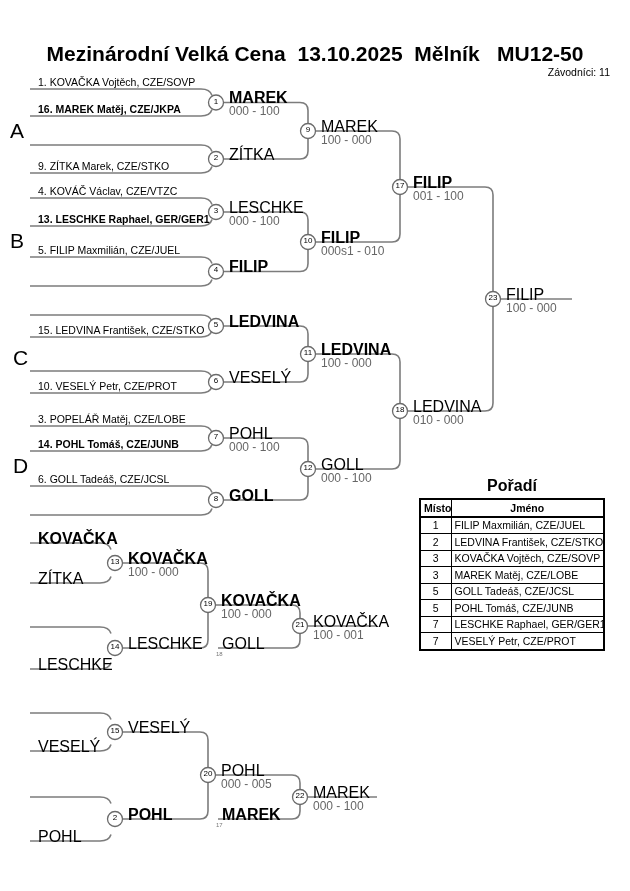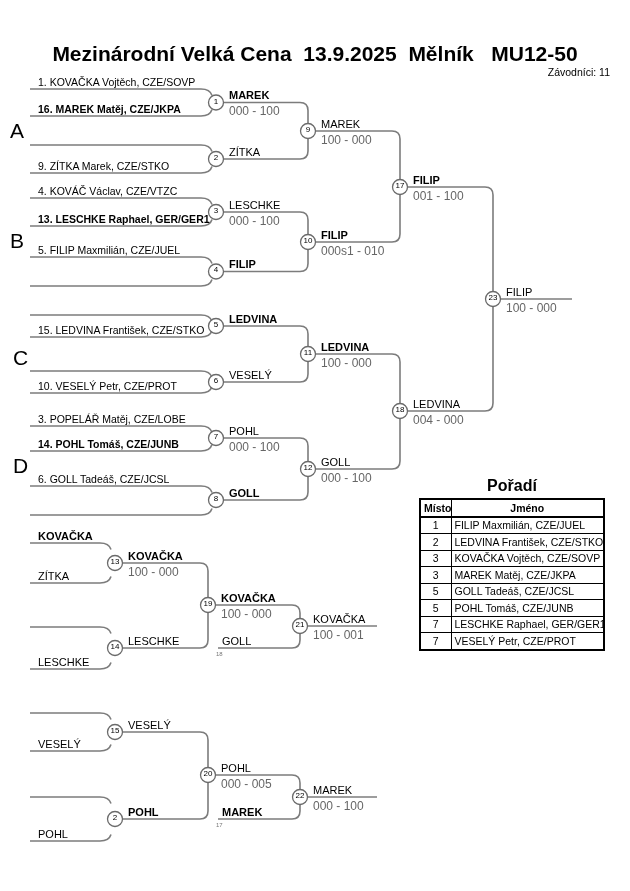--- a/index.html
+++ b/index.html
@@ -3,21 +3,21 @@
 <meta charset="utf-8">
 <style>
   html,body{margin:0;padding:0;background:#fff;}
   .page{position:relative;width:630px;height:891px;background:#fff;
         font-family:"Liberation Sans",sans-serif;overflow:hidden;color:#000;}
   .lbl{position:absolute;white-space:nowrap;line-height:1;color:#000;}
   .title{left:0;right:0;top:43px;text-align:center;font-size:21px;font-weight:bold;white-space:pre;}
   .entrants{right:20px;top:67px;font-size:10.5px;}
   .grp{font-size:21px;}
   .seed{font-size:10.5px;}
-  .w{font-size:11px;}
+  .w{font-size:16px;}
   .b{font-weight:bold;}
   .sc{font-size:12px;color:#666;}
   .mn{font-size:8px;width:16px;text-align:center;}
   .ref{font-size:6px;color:#777;}
   svg.lines{position:absolute;left:0;top:0;}
   svg.lines path{fill:none;stroke:#7c7c7c;stroke-width:1.6;}
   svg.lines circle{fill:#fff;stroke:#6a6a6a;stroke-width:1.3;}
   .standings-title{left:419px;top:478px;width:186px;text-align:center;font-size:16px;font-weight:bold;}
   table.standings{position:absolute;left:419px;top:498px;width:186px;border-collapse:collapse;
         table-layout:fixed;border:2px solid #000;}
@@ -108,21 +108,21 @@
         <circle cx="115" cy="648" r="7.5"></circle>
       <circle cx="208" cy="605" r="7.5"></circle>
         <circle cx="300" cy="626" r="7.5"></circle>
       <circle cx="115" cy="732" r="7.5"></circle>
         <circle cx="115" cy="819" r="7.5"></circle>
       <circle cx="208" cy="775" r="7.5"></circle>
         <circle cx="300" cy="797" r="7.5"></circle>
     </g>
   </svg>
 
-  <div class="lbl title">Mezinárodní Velká Cena  13.9.2025  Mělník   MU12-50</div>
+  <div class="lbl title">Mezinárodní Velká Cena  13.10.2025  Mělník   MU12-50</div>
   <div class="lbl entrants">Závodníci: 11</div>
 
   <div class="lbl grp" style="left:10px;top:120px">A</div>
   <div class="lbl grp" style="left:10px;top:230px">B</div>
   <div class="lbl grp" style="left:13px;top:347px">C</div>
   <div class="lbl grp" style="left:13px;top:455px">D</div>
 
   <div class="lbl seed" style="left:38px;top:77px">1. KOVAČKA Vojtěch, CZE/SOVP</div>
   <div class="lbl seed b" style="left:38px;top:104px">16. MAREK Matěj, CZE/JKPA</div>
   <div class="lbl seed" style="left:38px;top:161px">9. ZÍTKA Marek, CZE/STKO</div>
@@ -184,21 +184,21 @@
   <div class="lbl w" style="left:313px;top:785px">MAREK</div>
 
   <div class="lbl sc" style="left:229px;top:105px">000 - 100</div>
   <div class="lbl sc" style="left:229px;top:215px">000 - 100</div>
   <div class="lbl sc" style="left:229px;top:441px">000 - 100</div>
   <div class="lbl sc" style="left:321px;top:134px">100 - 000</div>
   <div class="lbl sc" style="left:321px;top:245px">000s1 - 010</div>
   <div class="lbl sc" style="left:321px;top:357px">100 - 000</div>
   <div class="lbl sc" style="left:321px;top:472px">000 - 100</div>
   <div class="lbl sc" style="left:413px;top:190px">001 - 100</div>
-  <div class="lbl sc" style="left:413px;top:414px">004 - 000</div>
+  <div class="lbl sc" style="left:413px;top:414px">010 - 000</div>
   <div class="lbl sc" style="left:506px;top:302px">100 - 000</div>
   <div class="lbl sc" style="left:128px;top:566px">100 - 000</div>
   <div class="lbl sc" style="left:221px;top:608px">100 - 000</div>
   <div class="lbl sc" style="left:313px;top:629px">100 - 001</div>
   <div class="lbl sc" style="left:221px;top:778px">000 - 005</div>
   <div class="lbl sc" style="left:313px;top:800px">000 - 100</div>
 
   <div class="lbl w b" style="left:38px;top:531px">KOVAČKA</div>
   <div class="lbl w" style="left:38px;top:571px">ZÍTKA</div>
   <div class="lbl w" style="left:38px;top:657px">LESCHKE</div>
@@ -227,21 +227,21 @@
     <tr>
       <td class="place">2</td>
       <td>LEDVINA František, CZE/STKO</td>
     </tr>
     <tr>
       <td class="place">3</td>
       <td>KOVAČKA Vojtěch, CZE/SOVP</td>
     </tr>
     <tr>
       <td class="place">3</td>
-      <td>MAREK Matěj, CZE/JKPA</td>
+      <td>MAREK Matěj, CZE/LOBE</td>
     </tr>
     <tr>
       <td class="place">5</td>
       <td>GOLL Tadeáš, CZE/JCSL</td>
     </tr>
     <tr>
       <td class="place">5</td>
       <td>POHL Tomáš, CZE/JUNB</td>
     </tr>
     <tr>

